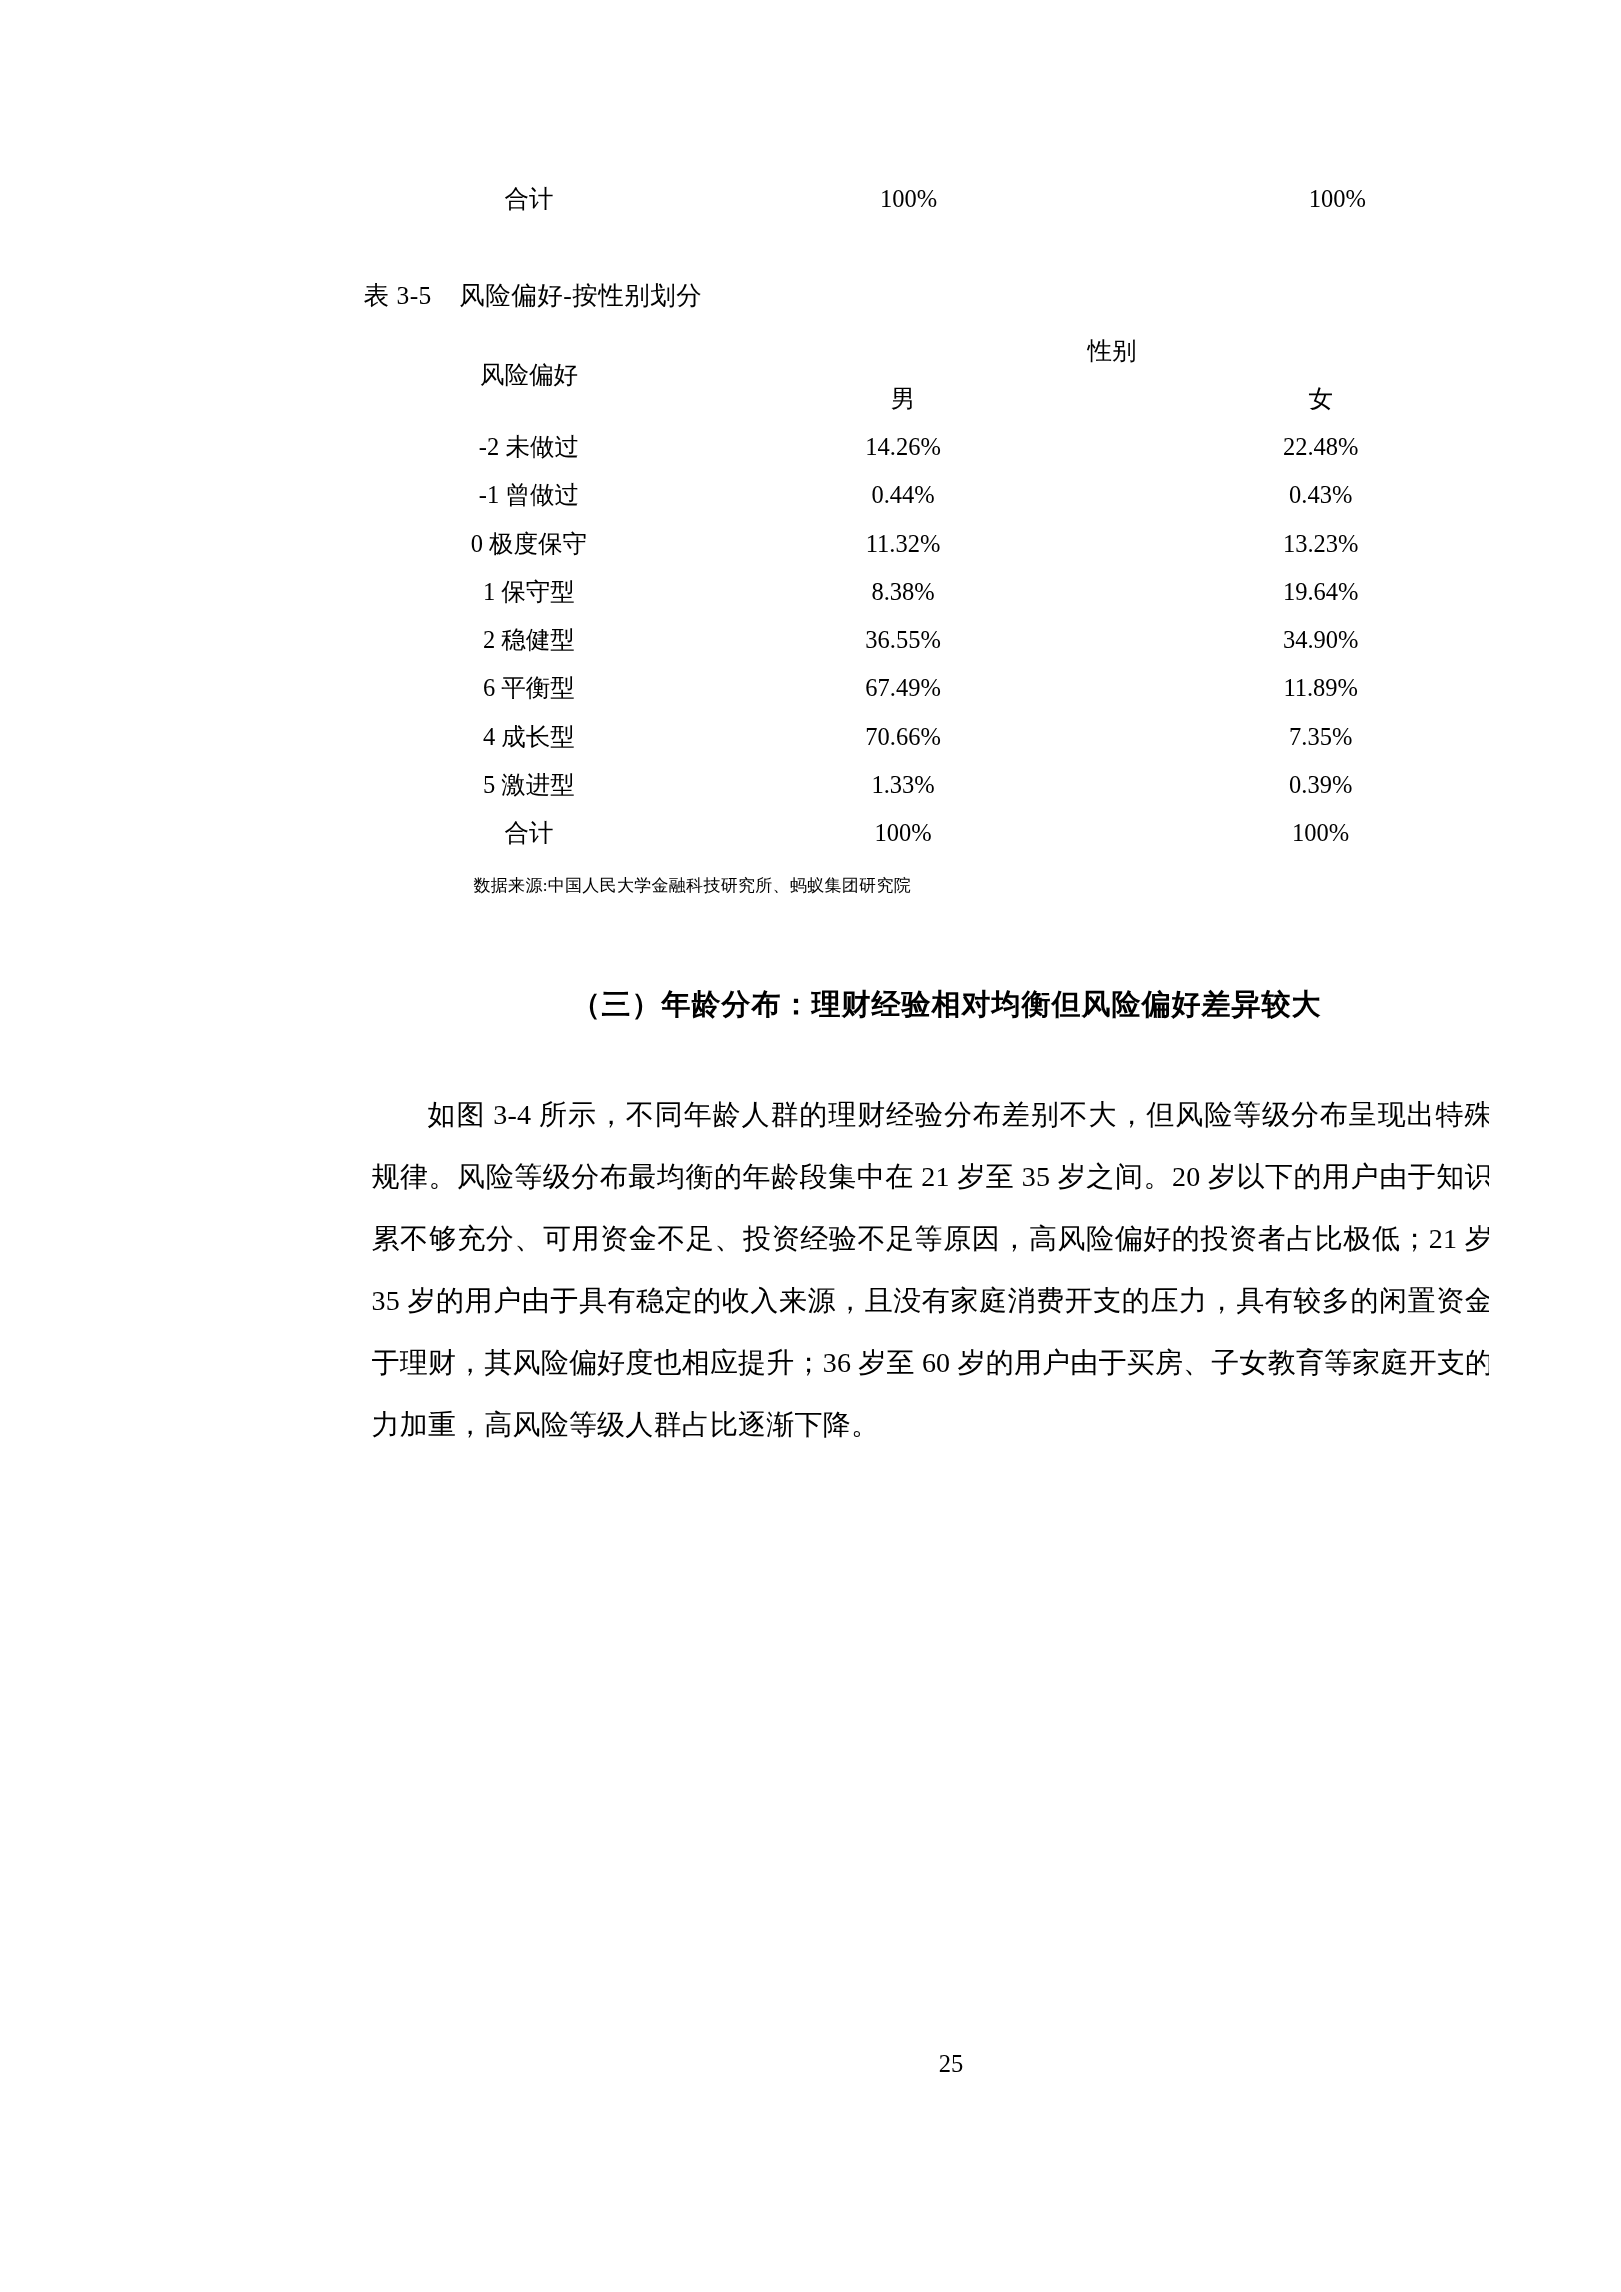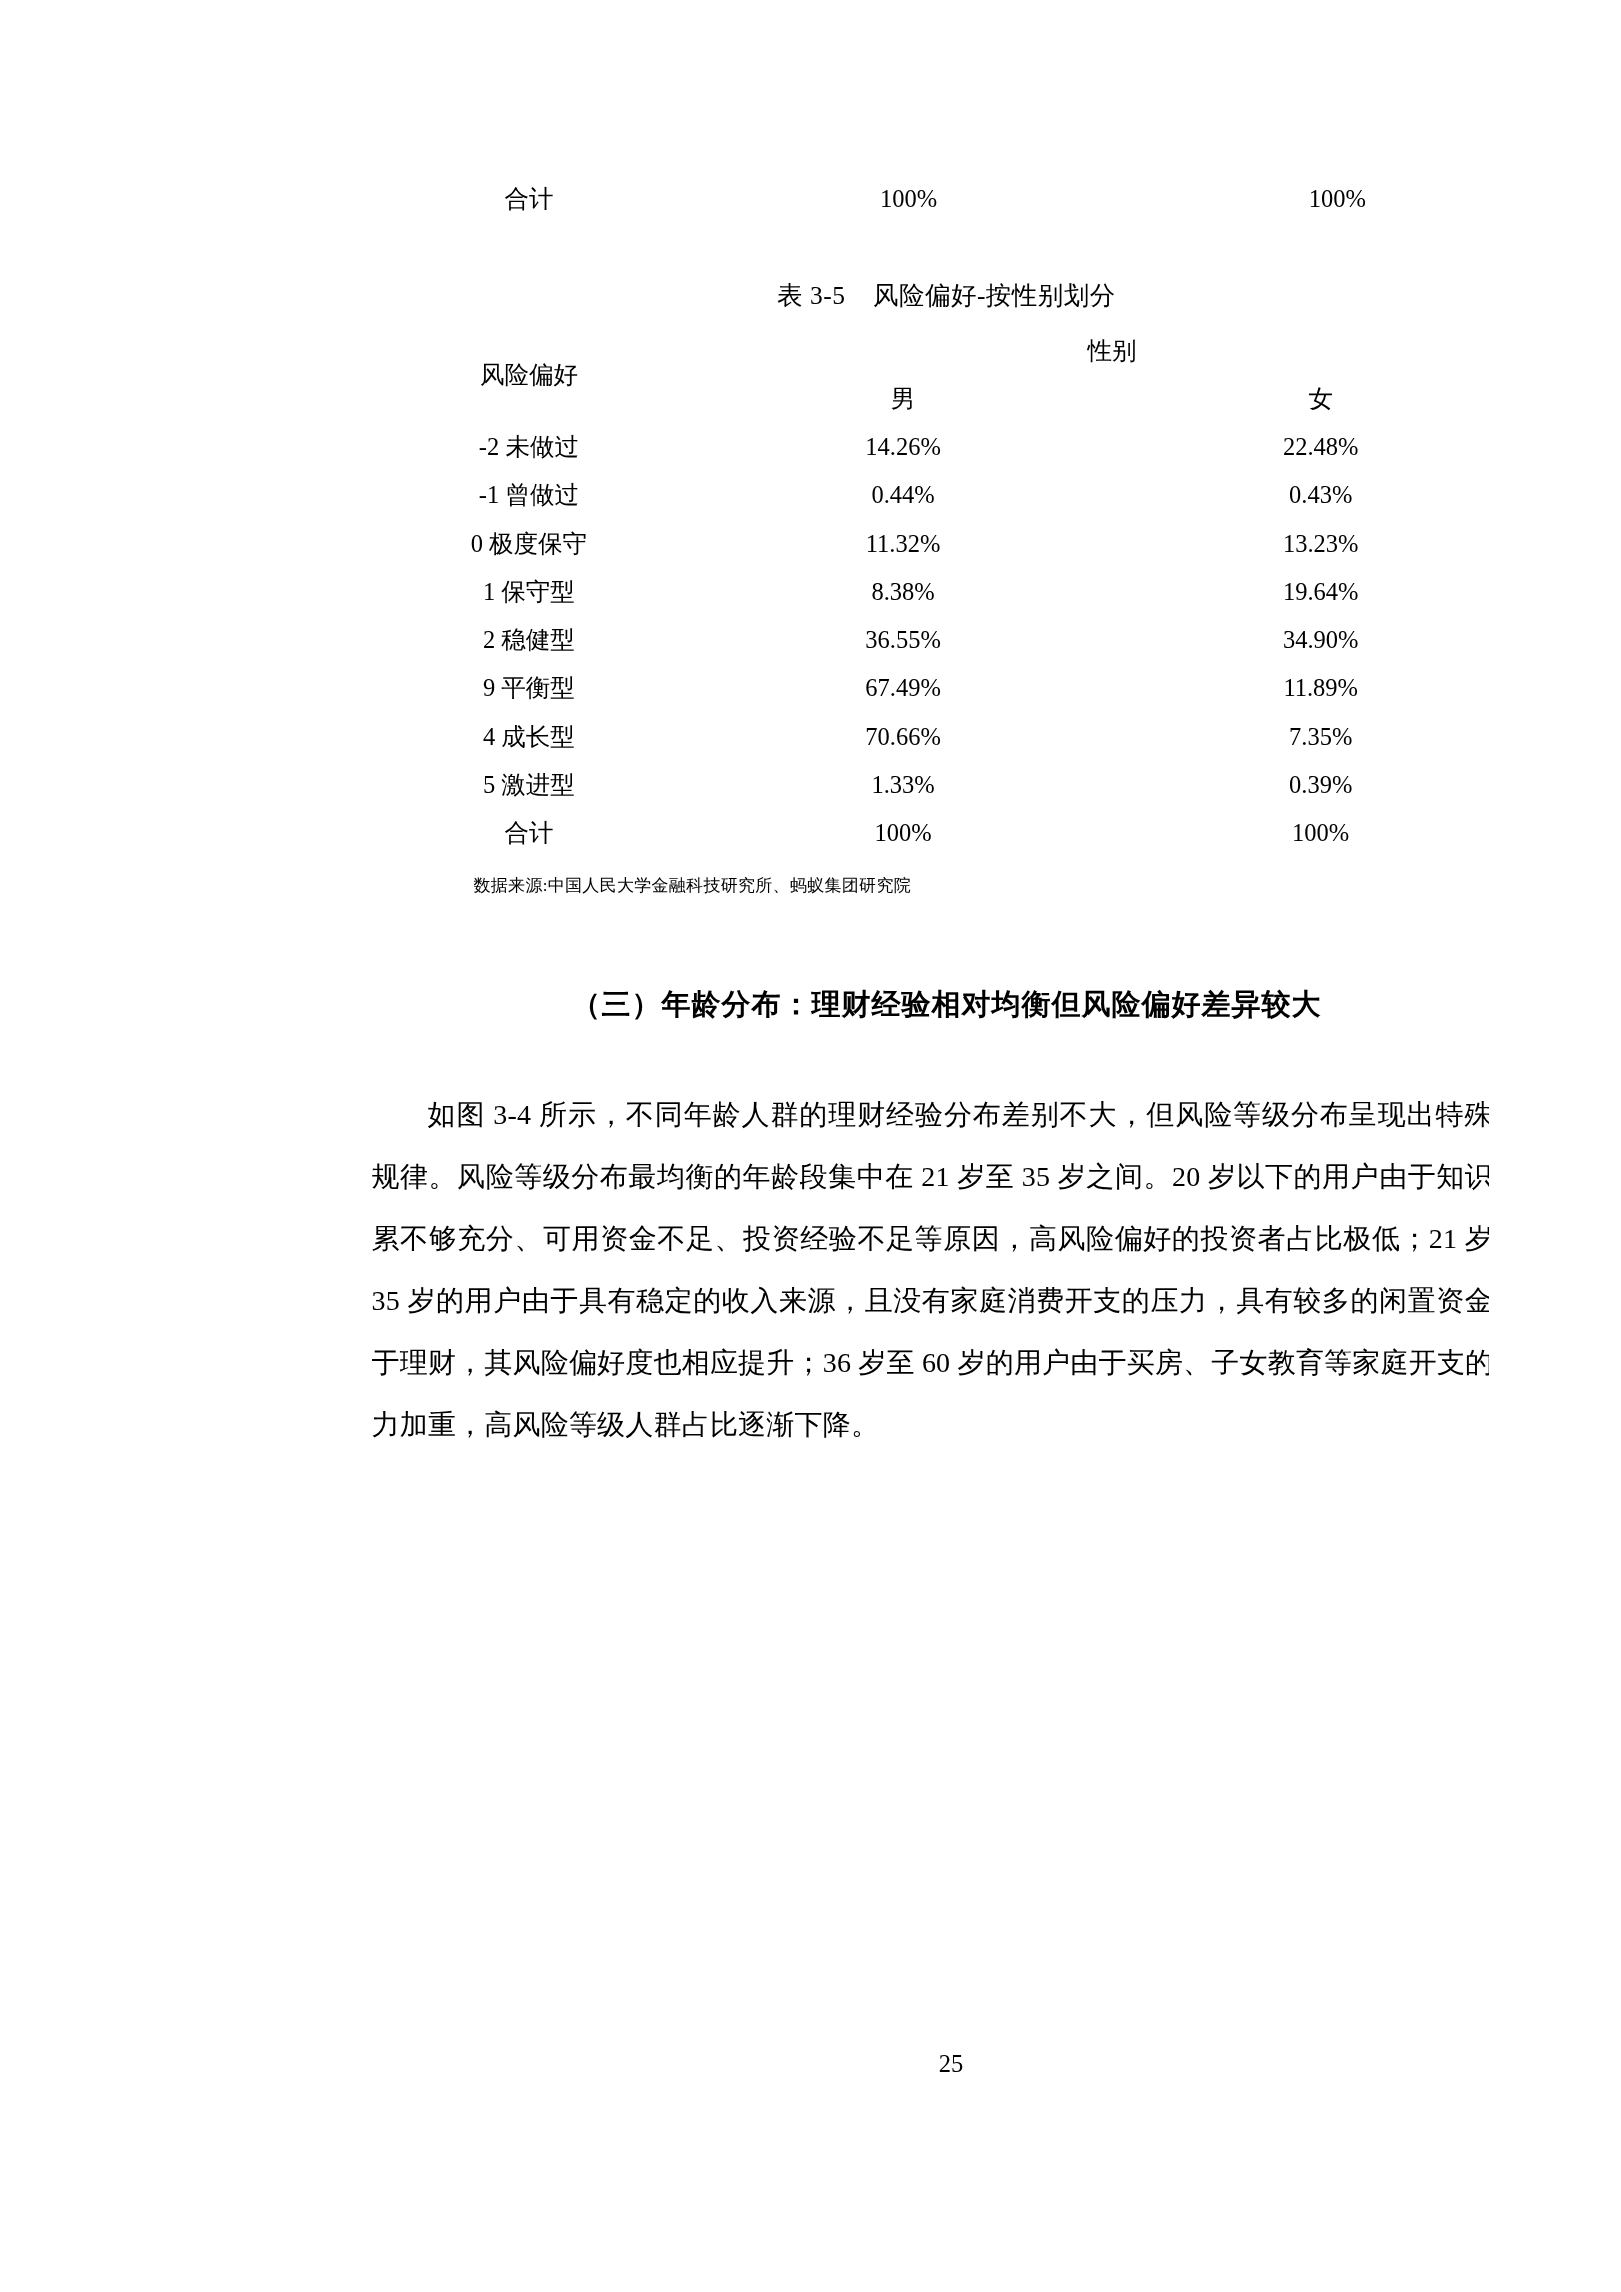--- a/index.html
+++ b/index.html
@@ -49,21 +49,20 @@
   .bb-thick { border-bottom: 2.9px solid #000; }
   .bb-thin  { border-bottom: 1.5px solid #000; }
   .br-thin  { border-right: 1.5px solid #000; }
 
   
   .frag-table { margin-top: 0; }
   .frag-wrap { position: absolute; left: 231px; top: 175px; width: 1166px; }
 
   
   .caption {
-    text-align: center;
     font-size: 25.5px;
     letter-spacing: 0.5px;
   }
   .caption .cap-gap { display: inline-block; width: 27.4px; }
 
   .src-note {
     font-size: 17px;
     margin-left: 110px;
     letter-spacing: 0.3px;
   }
@@ -154,21 +153,21 @@
           <td class="br-thin bb-thin">1 保守型</td>
           <td class="br-thin bb-thin">8.38%</td>
           <td class="bb-thin">19.64%</td>
         </tr>
         <tr>
           <td class="br-thin bb-thin">2 稳健型</td>
           <td class="br-thin bb-thin">36.55%</td>
           <td class="bb-thin">34.90%</td>
         </tr>
         <tr>
-          <td class="br-thin bb-thin">9 平衡型</td>
+          <td class="br-thin bb-thin">6 平衡型</td>
           <td class="br-thin bb-thin">67.49%</td>
           <td class="bb-thin">11.89%</td>
         </tr>
         <tr>
           <td class="br-thin bb-thin">4 成长型</td>
           <td class="br-thin bb-thin">70.66%</td>
           <td class="bb-thin">7.35%</td>
         </tr>
         <tr>
           <td class="br-thin bb-thin">5 激进型</td>

